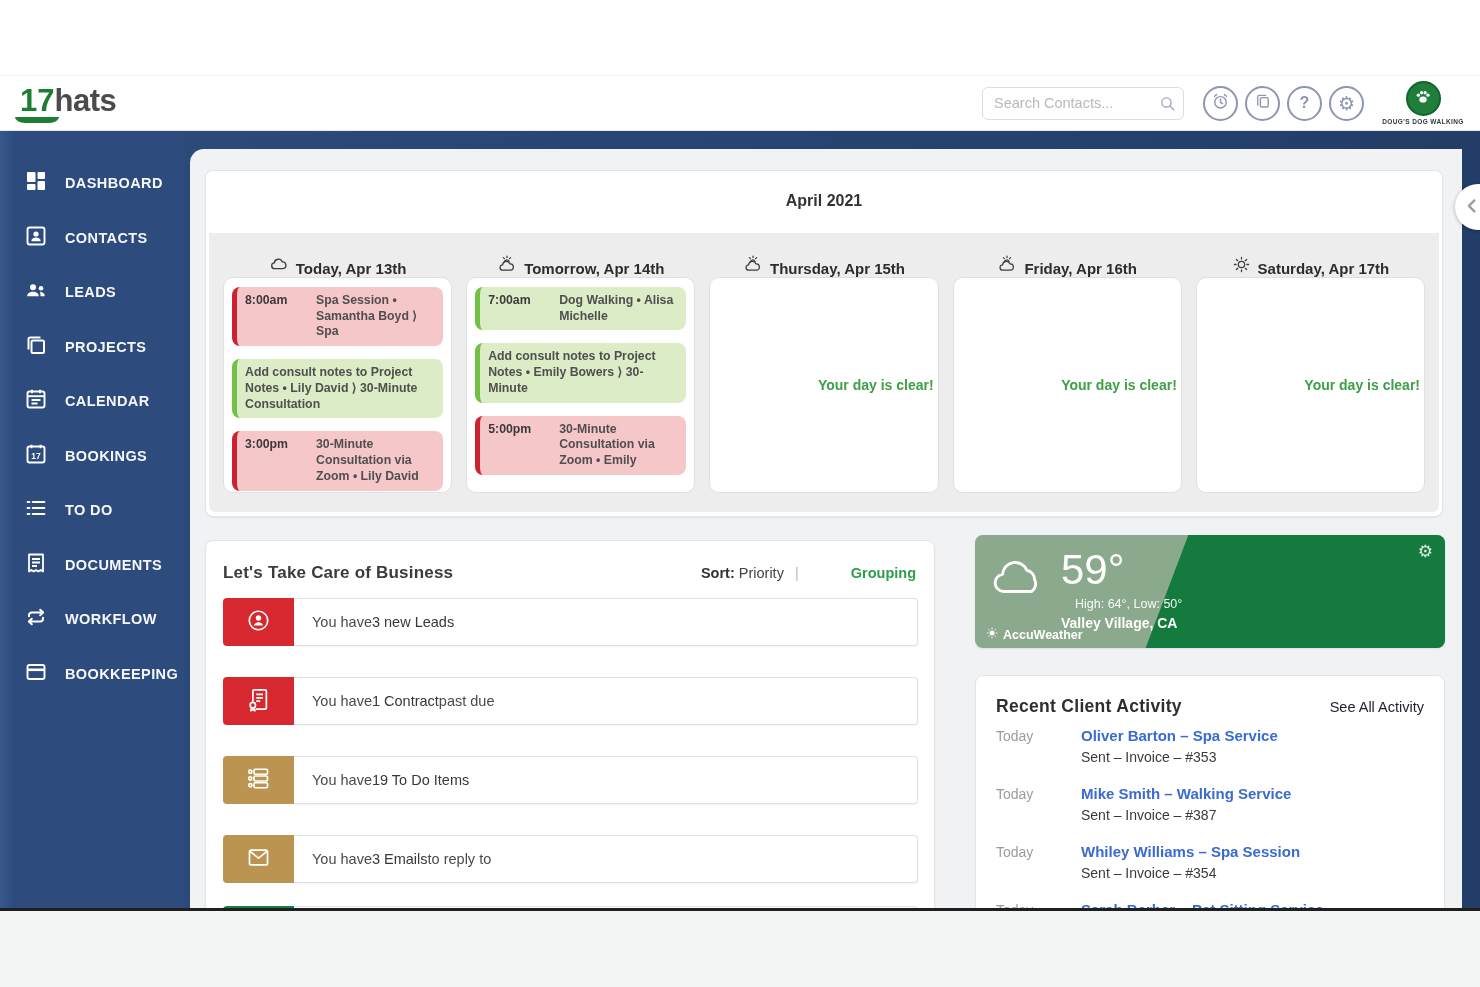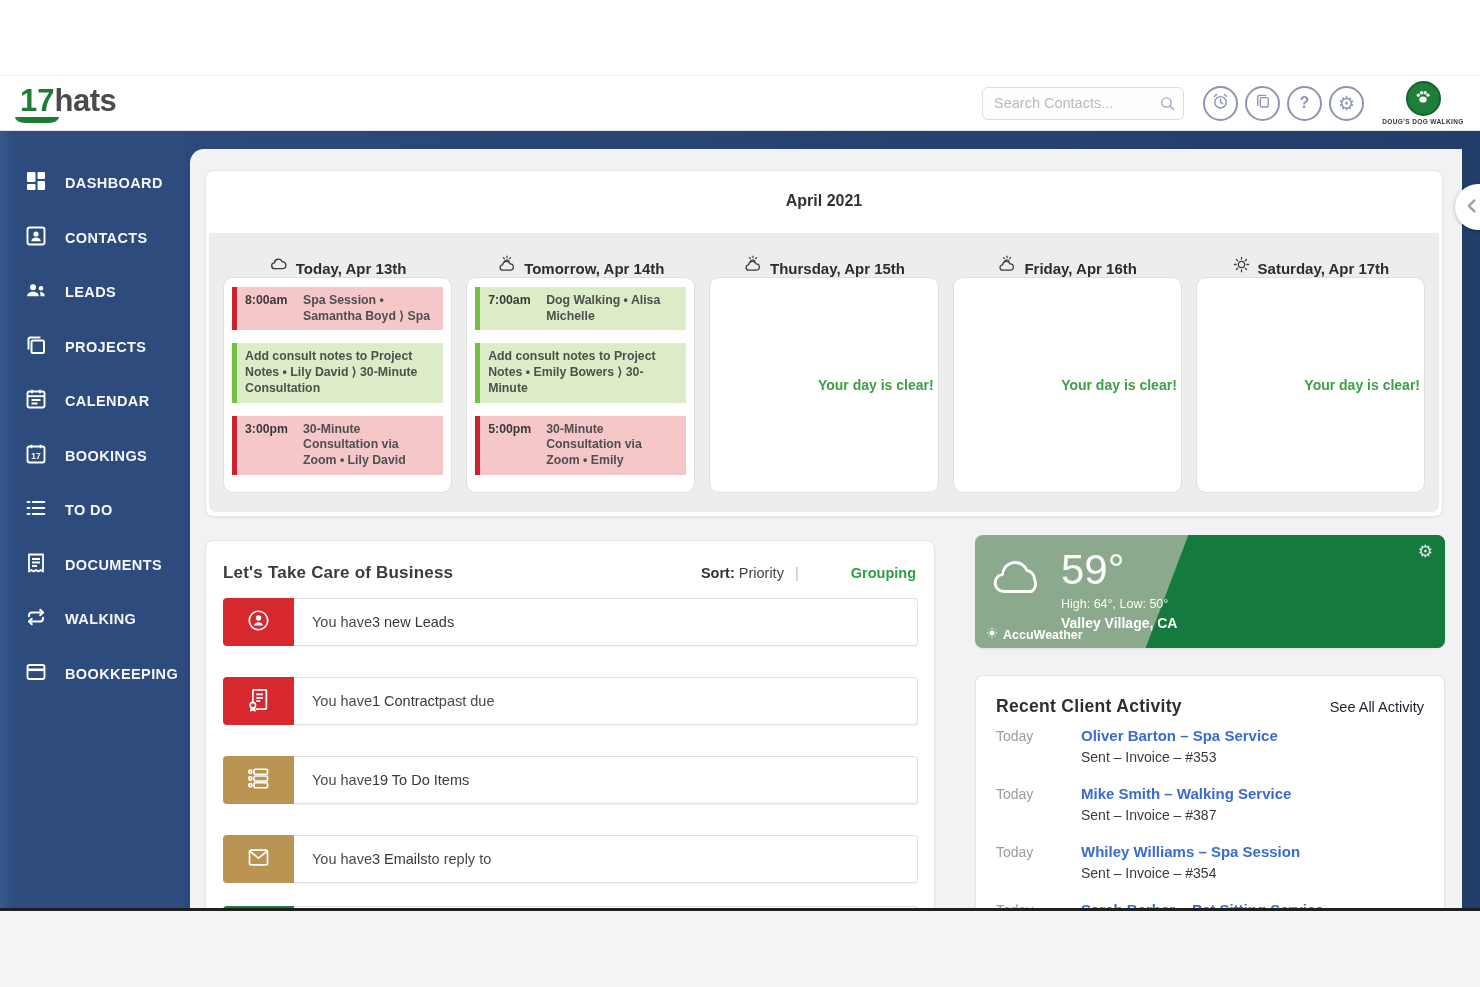--- a/index.html
+++ b/index.html
@@ -51,21 +51,21 @@
   
   .cal-card { position:absolute; left:15px; top:21px; width:1238px; height:347px; }
   .cal-title { text-align:center; padding-top:21px; height:62px; font-size:16px; font-weight:700; color:#333; }
   .cal-days { margin:0 3px 3px; background:#ededee; border-radius:0 0 7px 7px; padding:10px 14px 14px;
     display:flex; gap:14px; height:279px; }
   .day { flex:1; min-width:0; }
   .day-head { height:34px; display:flex; align-items:flex-end; justify-content:center; gap:7px;
     font-size:15px; font-weight:700; color:#2d2d2d; }
   .day-card { background:#fff; border:1px solid #e0e0e0; border-radius:10px; height:216px; padding:9px 8px;
     position:relative; }
-  .event { display:flex; gap:4px; border-left:5px solid; border-radius:0; padding:6px 8px; margin-bottom:13px;
+  .event { display:flex; gap:17px; border-left:5px solid; border-radius:8px; padding:6px 8px; margin-bottom:13px;
     font-size:12.3px; line-height:1.28; color:#4f4f4f; font-weight:600; cursor:pointer; }
   .event .time { font-weight:700; color:#3a3a3a; width:54px; flex-shrink:0; }
   .event .time:empty { display:none; }
   .ev-red { background:var(--event-red-bg); border-color:var(--event-red-bar); }
   .ev-green { background:var(--event-green-bg); border-color:var(--event-green-bar); }
   .clear-note { position:absolute; top:50%; left:0; right:4px; transform:translateY(-50%); text-align:right;
     color:var(--clear-green); font-size:14px; font-weight:600; }
 
   
   .biz-card { position:absolute; left:15px; top:391px; width:730px; height:430px; }
@@ -85,21 +85,21 @@
     box-shadow:0 1px 2px rgba(0,0,0,.05); }
   .biz-body b { font-weight:400; color:#383838; }
 
   
   .weather { position:absolute; left:785px; top:386px; width:470px; height:113px; border-radius:8px;
     overflow:hidden; background:var(--sage); box-shadow:0 1px 2px rgba(0,0,0,.08); }
   .weather-green { position:absolute; top:0; bottom:0; left:30%; width:70%; background:var(--green-dark);
     clip-path:polygon(22% 0, 100% 0, 100% 100%, 9% 100%); }
   .weather-left { position:absolute; left:15px; top:14px; display:flex; gap:13px; color:#fff; }
   .temp { font-size:42px; font-weight:300; line-height:1; }
-  .hilo { font-size:12.5px; margin-top:6px; opacity:.95; }
+  .hilo { font-size:12.5px; margin-top:6px; opacity:.95;margin-left:14px; }
   .loc { font-size:14px; font-weight:700; margin-top:4px; }
   .accu { position:absolute; left:11px; bottom:6px; display:flex; align-items:center; gap:5px;
     color:#fff; font-weight:700; font-size:12.5px; }
   .weather-right { position:absolute; left:53%; top:15px; color:#fff; }
   .w-date { font-size:20px; }
   .w-time { font-size:23px; font-weight:700; margin-top:3px; }
   .w-ampm { font-size:12px; font-weight:600; opacity:.75; }
   .w-sunset { font-size:13px; margin-top:4px; opacity:.92; }
   .w-gear { position:absolute; top:6px; right:12px; color:rgba(255,255,255,.85); font-size:17px; cursor:pointer; }
 
@@ -248,21 +248,21 @@
             </svg></span>
         <span class="side-label">DOCUMENTS</span>
       </div>
       <div class="side-item">
         <span><svg width="24" height="24" viewBox="0 0 24 24" fill="none" stroke="#fff" stroke-width="2" stroke-linecap="round" stroke-linejoin="round">
               <path d="M19 7.5H7.8A3 3 0 0 0 5 10.5v.8"></path>
               <path d="M16.2 4.7L19 7.5l-2.8 2.8"></path>
               <path d="M5 16.5h11.2a3 3 0 0 0 2.8-3v-.8"></path>
               <path d="M7.8 19.3L5 16.5l2.8-2.8"></path>
             </svg></span>
-        <span class="side-label">WALKING</span>
+        <span class="side-label">WORKFLOW</span>
       </div>
       <div class="side-item">
         <span><svg width="24" height="24" viewBox="0 0 24 24" fill="none" stroke="#fff" stroke-width="1.9">
               <rect x="3.5" y="5" width="17" height="14" rx="2"></rect>
               <path d="M3.5 9.8h17" stroke-width="2.6"></path>
             </svg></span>
         <span class="side-label">BOOKKEEPING</span>
       </div>
     </div>
 

